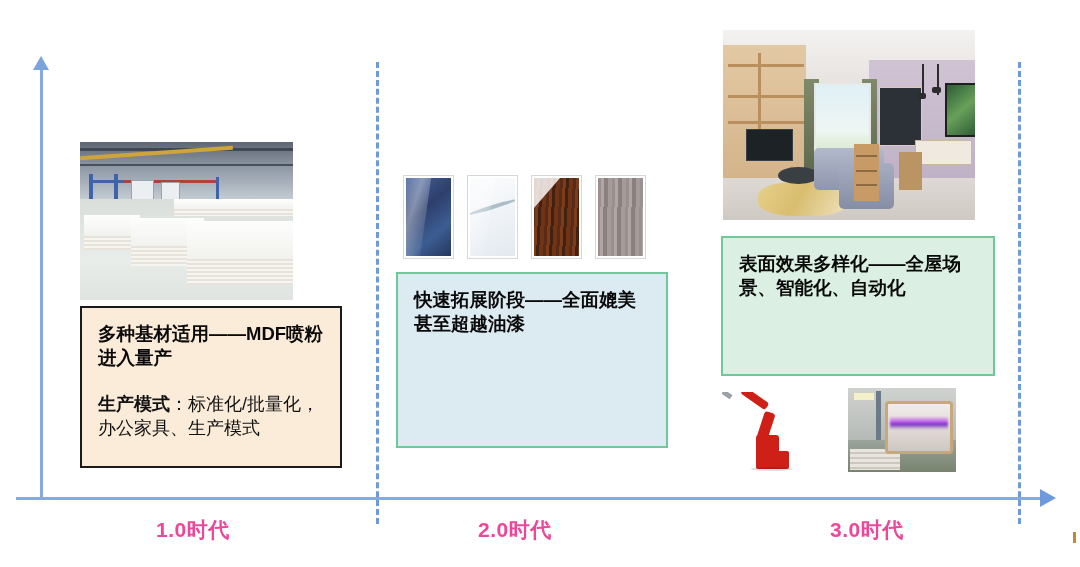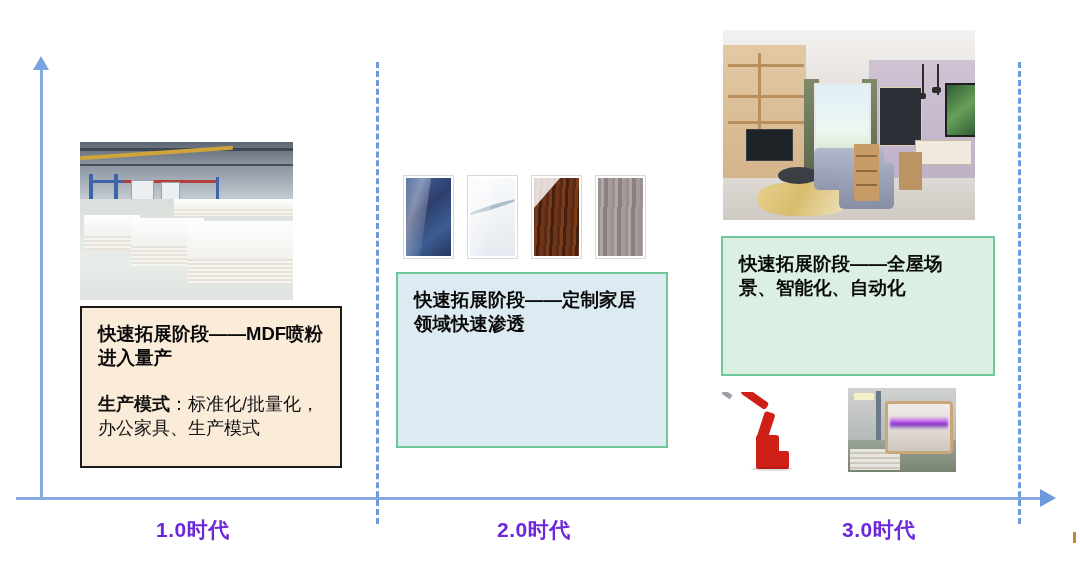--- a/index.html
+++ b/index.html
@@ -62,21 +62,21 @@
   }
   .divider.d1 { left: 376px; }
   .divider.d2 { left: 1018px; }
 
   
   .era-label {
     position: absolute;
     top: 516px;
     font-size: 21px;
     font-weight: bold;
-    color: #6d28d9;
+    color: #ec4899;
     letter-spacing: 0.5px;
     white-space: nowrap;
   }
 
   
   .callout {
     position: absolute;
     box-sizing: border-box;
     padding: 14px 16px 12px 16px;
     line-height: 1.32;
@@ -280,43 +280,43 @@
     <div class="factory-machine" style="left:24%;top:24%;width:10%;height:14%;"></div>
     <div class="factory-machine" style="left:38%;top:25%;width:8%;height:13%;"></div>
     <div class="factory-floor"></div>
     <div class="factory-panelbox" style="left:44%;top:36%;width:58%;height:10%;"></div>
     <div class="factory-panelbox" style="left:2%;top:46%;width:26%;height:22%;"></div>
     <div class="factory-panelbox" style="left:24%;top:48%;width:34%;height:30%;"></div>
     <div class="factory-panelbox" style="left:50%;top:50%;width:54%;height:40%;"></div>
   </div>
 
   <div class="callout" id="box1">
-    <p class="headline">快速拓展阶段——MDF喷粉进入量产</p>
+    <p class="headline">多种基材适用——MDF喷粉进入量产</p>
     <p class="mode-line"><b>生产模式</b><span>：</span><span>标准化/批量化，办公家具、生产模式</span></p>
   </div>
 
   <div class="era-label" style="left:156px;">1.0时代</div>
 
   <div class="swatch" id="swatch1">
       <span class="gloss-sheen"></span>
     </div>
   <div class="swatch" id="swatch2">
       <span class="marble-vein"></span>
       <span class="gloss-sheen"></span>
     </div>
   <div class="swatch" id="swatch3">
       <span class="corner-peel"></span>
     </div>
   <div class="swatch" id="swatch4"></div>
 
   <div class="callout" id="box2">
-    <p class="headline">快速拓展阶段——定制家居领域快速渗透</p>
-  </div>
-
-  <div class="era-label" style="left:497px;">2.0时代</div>
+    <p class="headline">快速拓展阶段——全面媲美甚至超越油漆</p>
+  </div>
+
+  <div class="era-label" style="left:478px;">2.0时代</div>
 
   <div class="photo" id="photo-living">
     <div class="lr-ceiling"></div>
     <div class="lr-wall-right"></div>
     <div class="lr-wall-left"></div>
     <div class="lr-shelf" style="left:2%;top:18%;width:30%;height:3px;"></div>
     <div class="lr-shelf" style="left:2%;top:34%;width:30%;height:3px;"></div>
     <div class="lr-shelf" style="left:2%;top:48%;width:30%;height:3px;"></div>
     <div class="lr-shelf" style="left:14%;top:12%;width:3px;height:46%;"></div>
     <div class="lr-curtain" style="left:32%;"></div>
@@ -337,21 +337,21 @@
     <div class="lr-shelfunit">
         <i style="top:20%"></i>
         <i style="top:45%"></i>
         <i style="top:70%"></i>
       </div>
     <div class="lr-dining"></div>
     <div class="lr-chair"></div>
   </div>
 
   <div class="callout" id="box3">
-    <p class="headline">快速拓展阶段——全屋场景、智能化、自动化</p>
+    <p class="headline">表面效果多样化——全屋场景、智能化、自动化</p>
   </div>
 
   <div class="photo" id="photo-robot">
     <div class="rb rb-base"></div>
     <div class="rb rb-waist"></div>
     <div class="rb rb-upper"></div>
     <div class="rb rb-fore"></div>
     <div class="rb-tool"></div>
     <div class="rb-shadow"></div>
   </div>
@@ -360,16 +360,16 @@
     <div class="mc-wall"></div>
     <div class="mc-lamp"></div>
     <div class="mc-post"></div>
     <div class="mc-floor"></div>
     <div class="mc-stack"></div>
     <div class="mc-roller">
         <div class="mc-glow"></div>
       </div>
   </div>
 
-  <div class="era-label" style="left:830px;margin-left:12px;">3.0时代</div>
+  <div class="era-label" style="left:830px;">3.0时代</div>
 
   <div class="stray-mark"></div>
 </div>
 
 </body></html>

